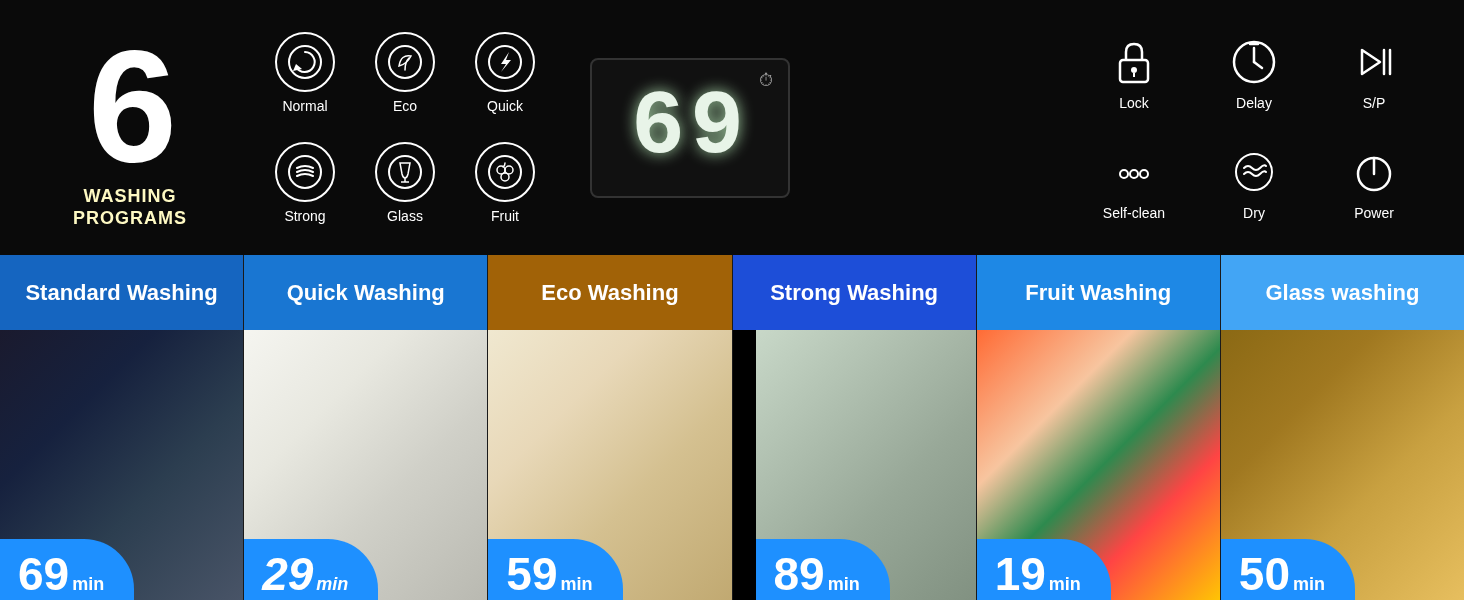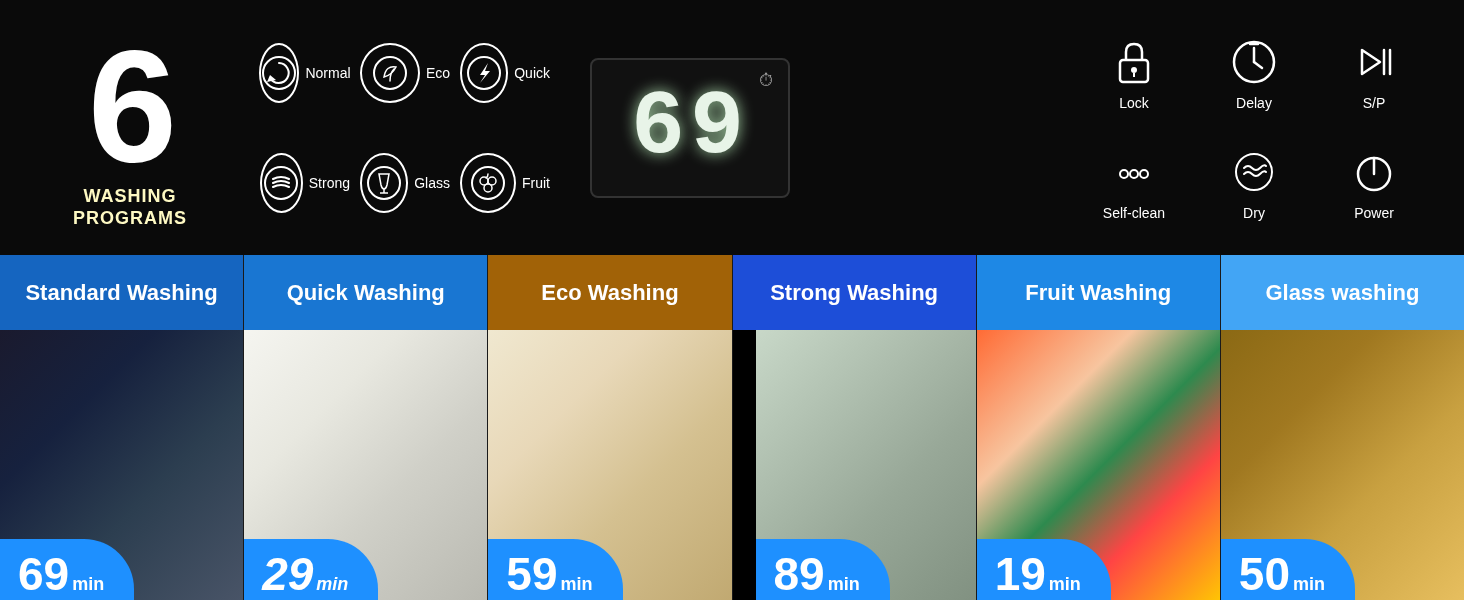--- a/index.html
+++ b/index.html
@@ -43,21 +43,21 @@
     
     .programs-section {
       display: grid;
       grid-template-columns: repeat(3, 90px);
       grid-template-rows: repeat(2, 110px);
       gap: 0 10px;
       margin-left: 10px;
     }
     .program-item {
       display: flex;
-      flex-direction: row;
+      flex-direction: column;
       align-items: center;
       justify-content: center;
       gap: 6px;
     }
     .program-label {
       color: #fff;
       font-size: 14px;
       text-align: center;
     }
 

